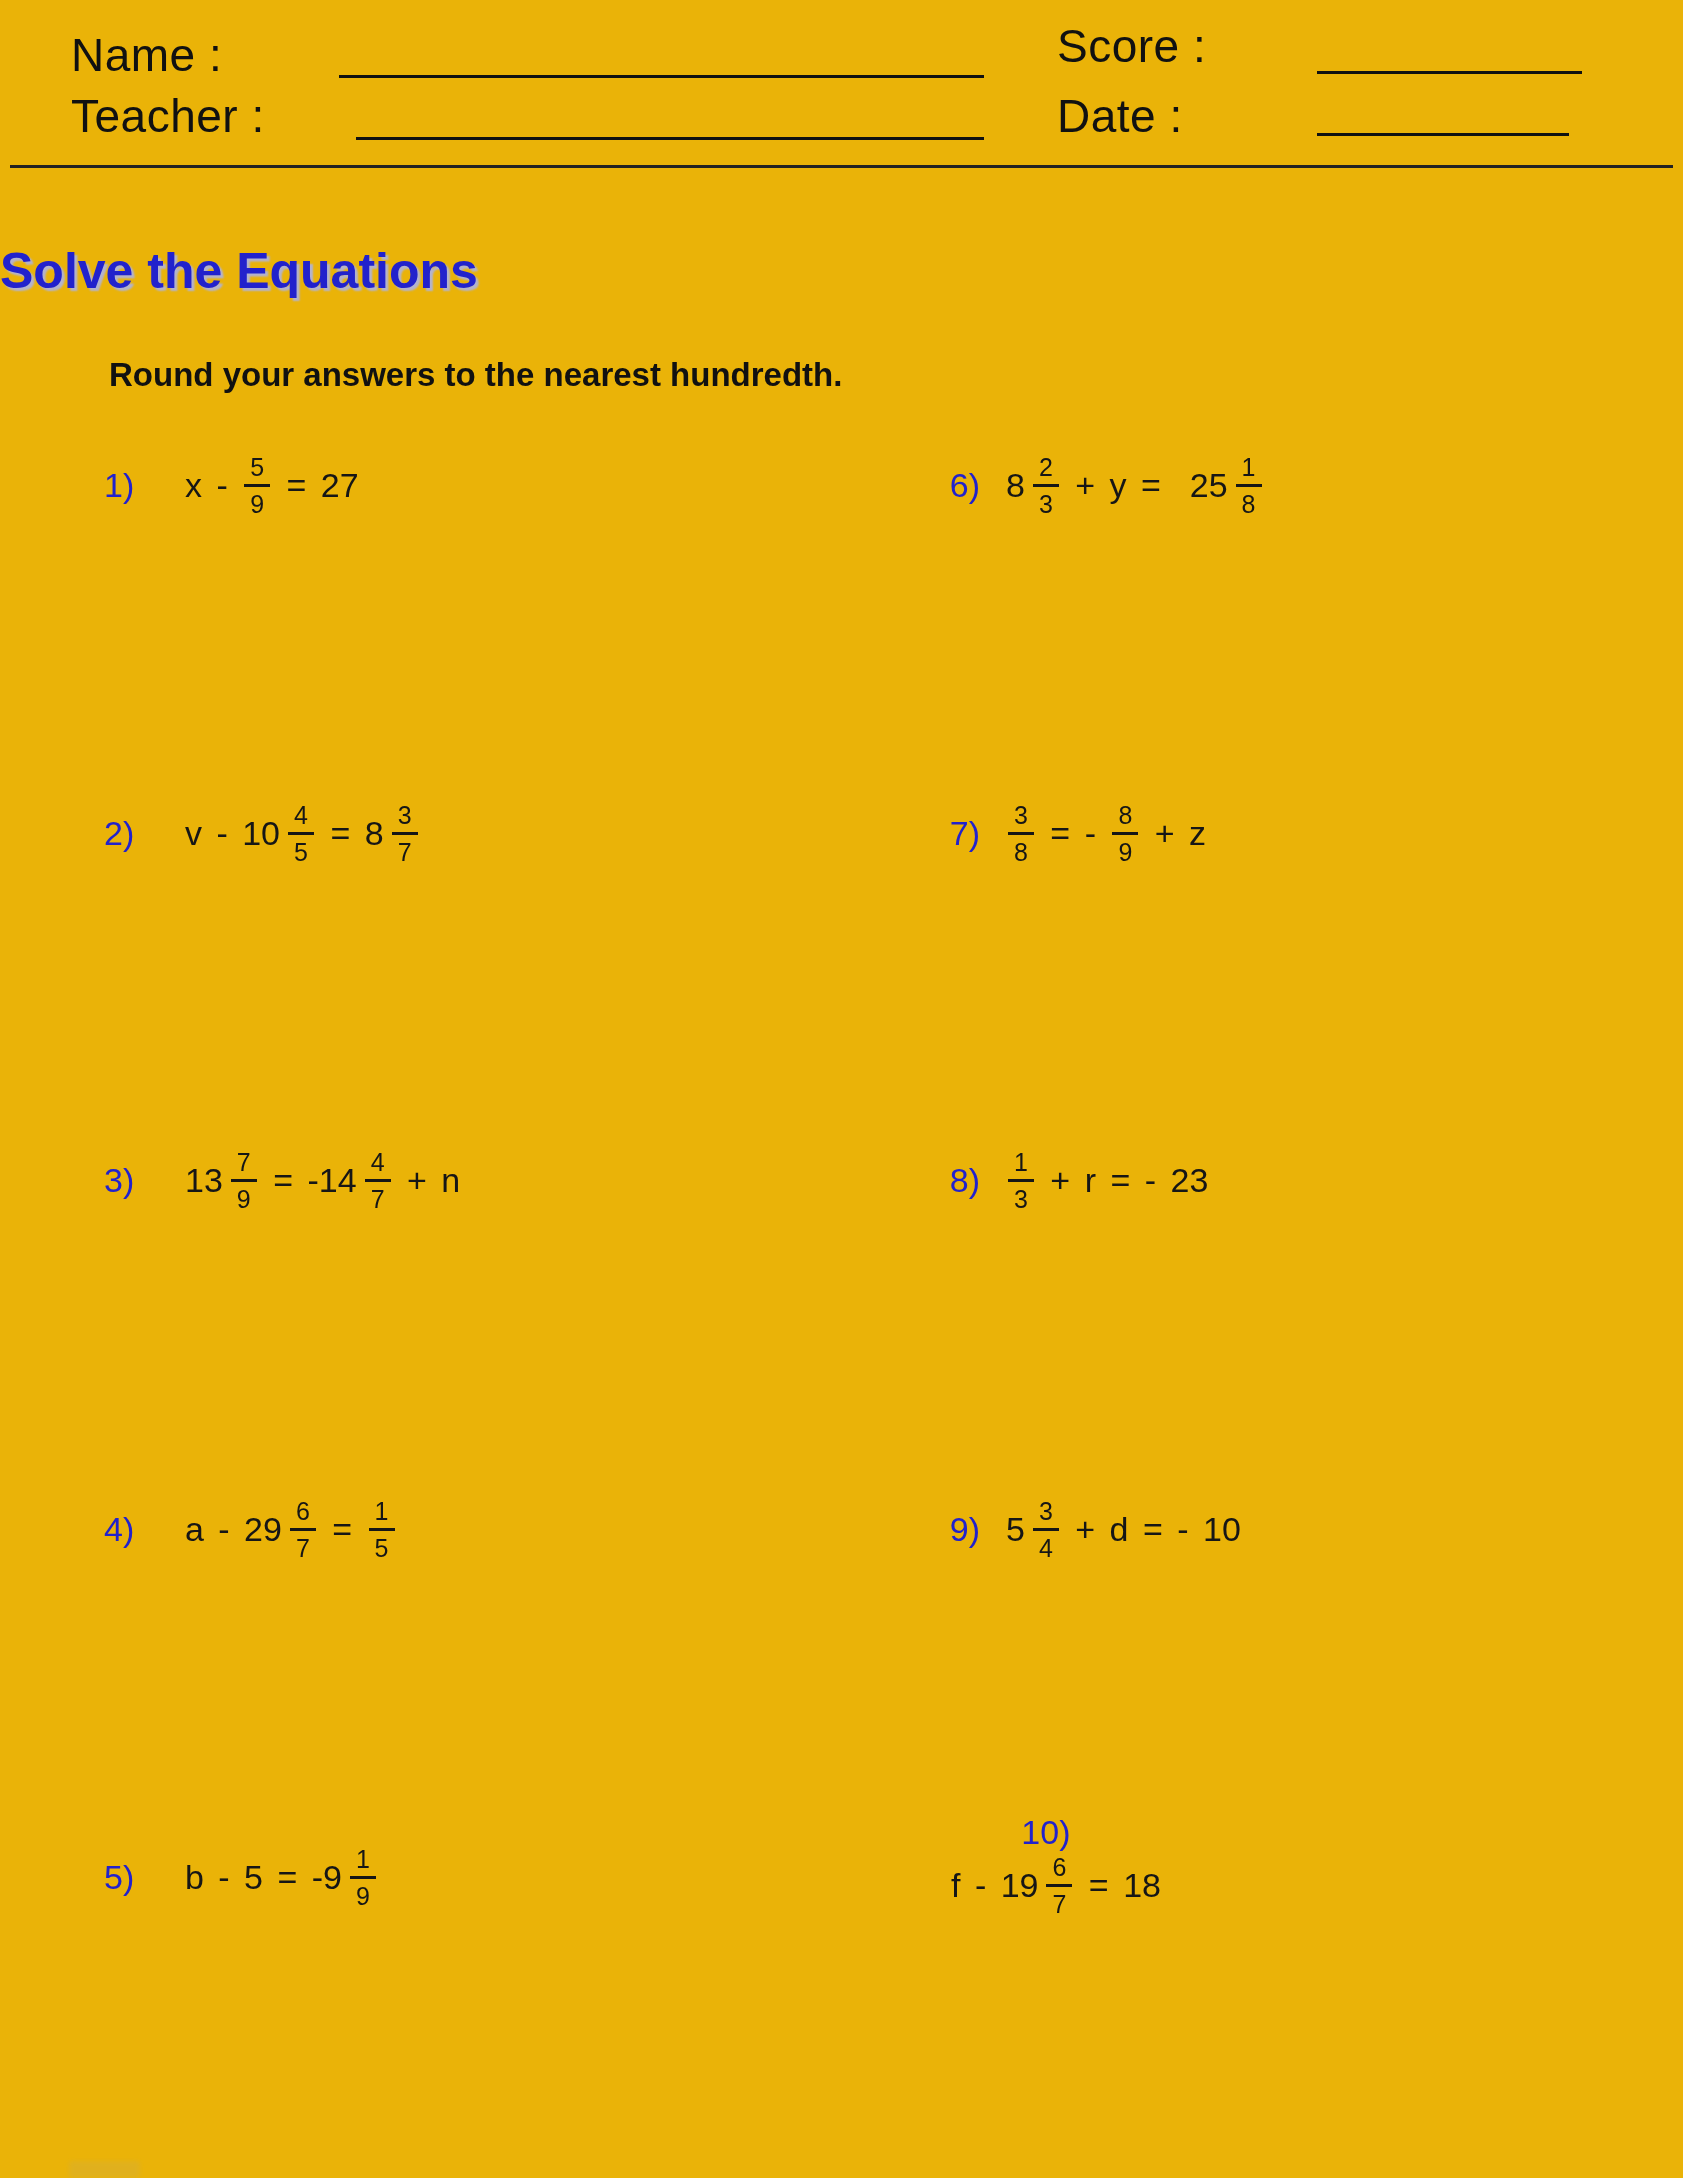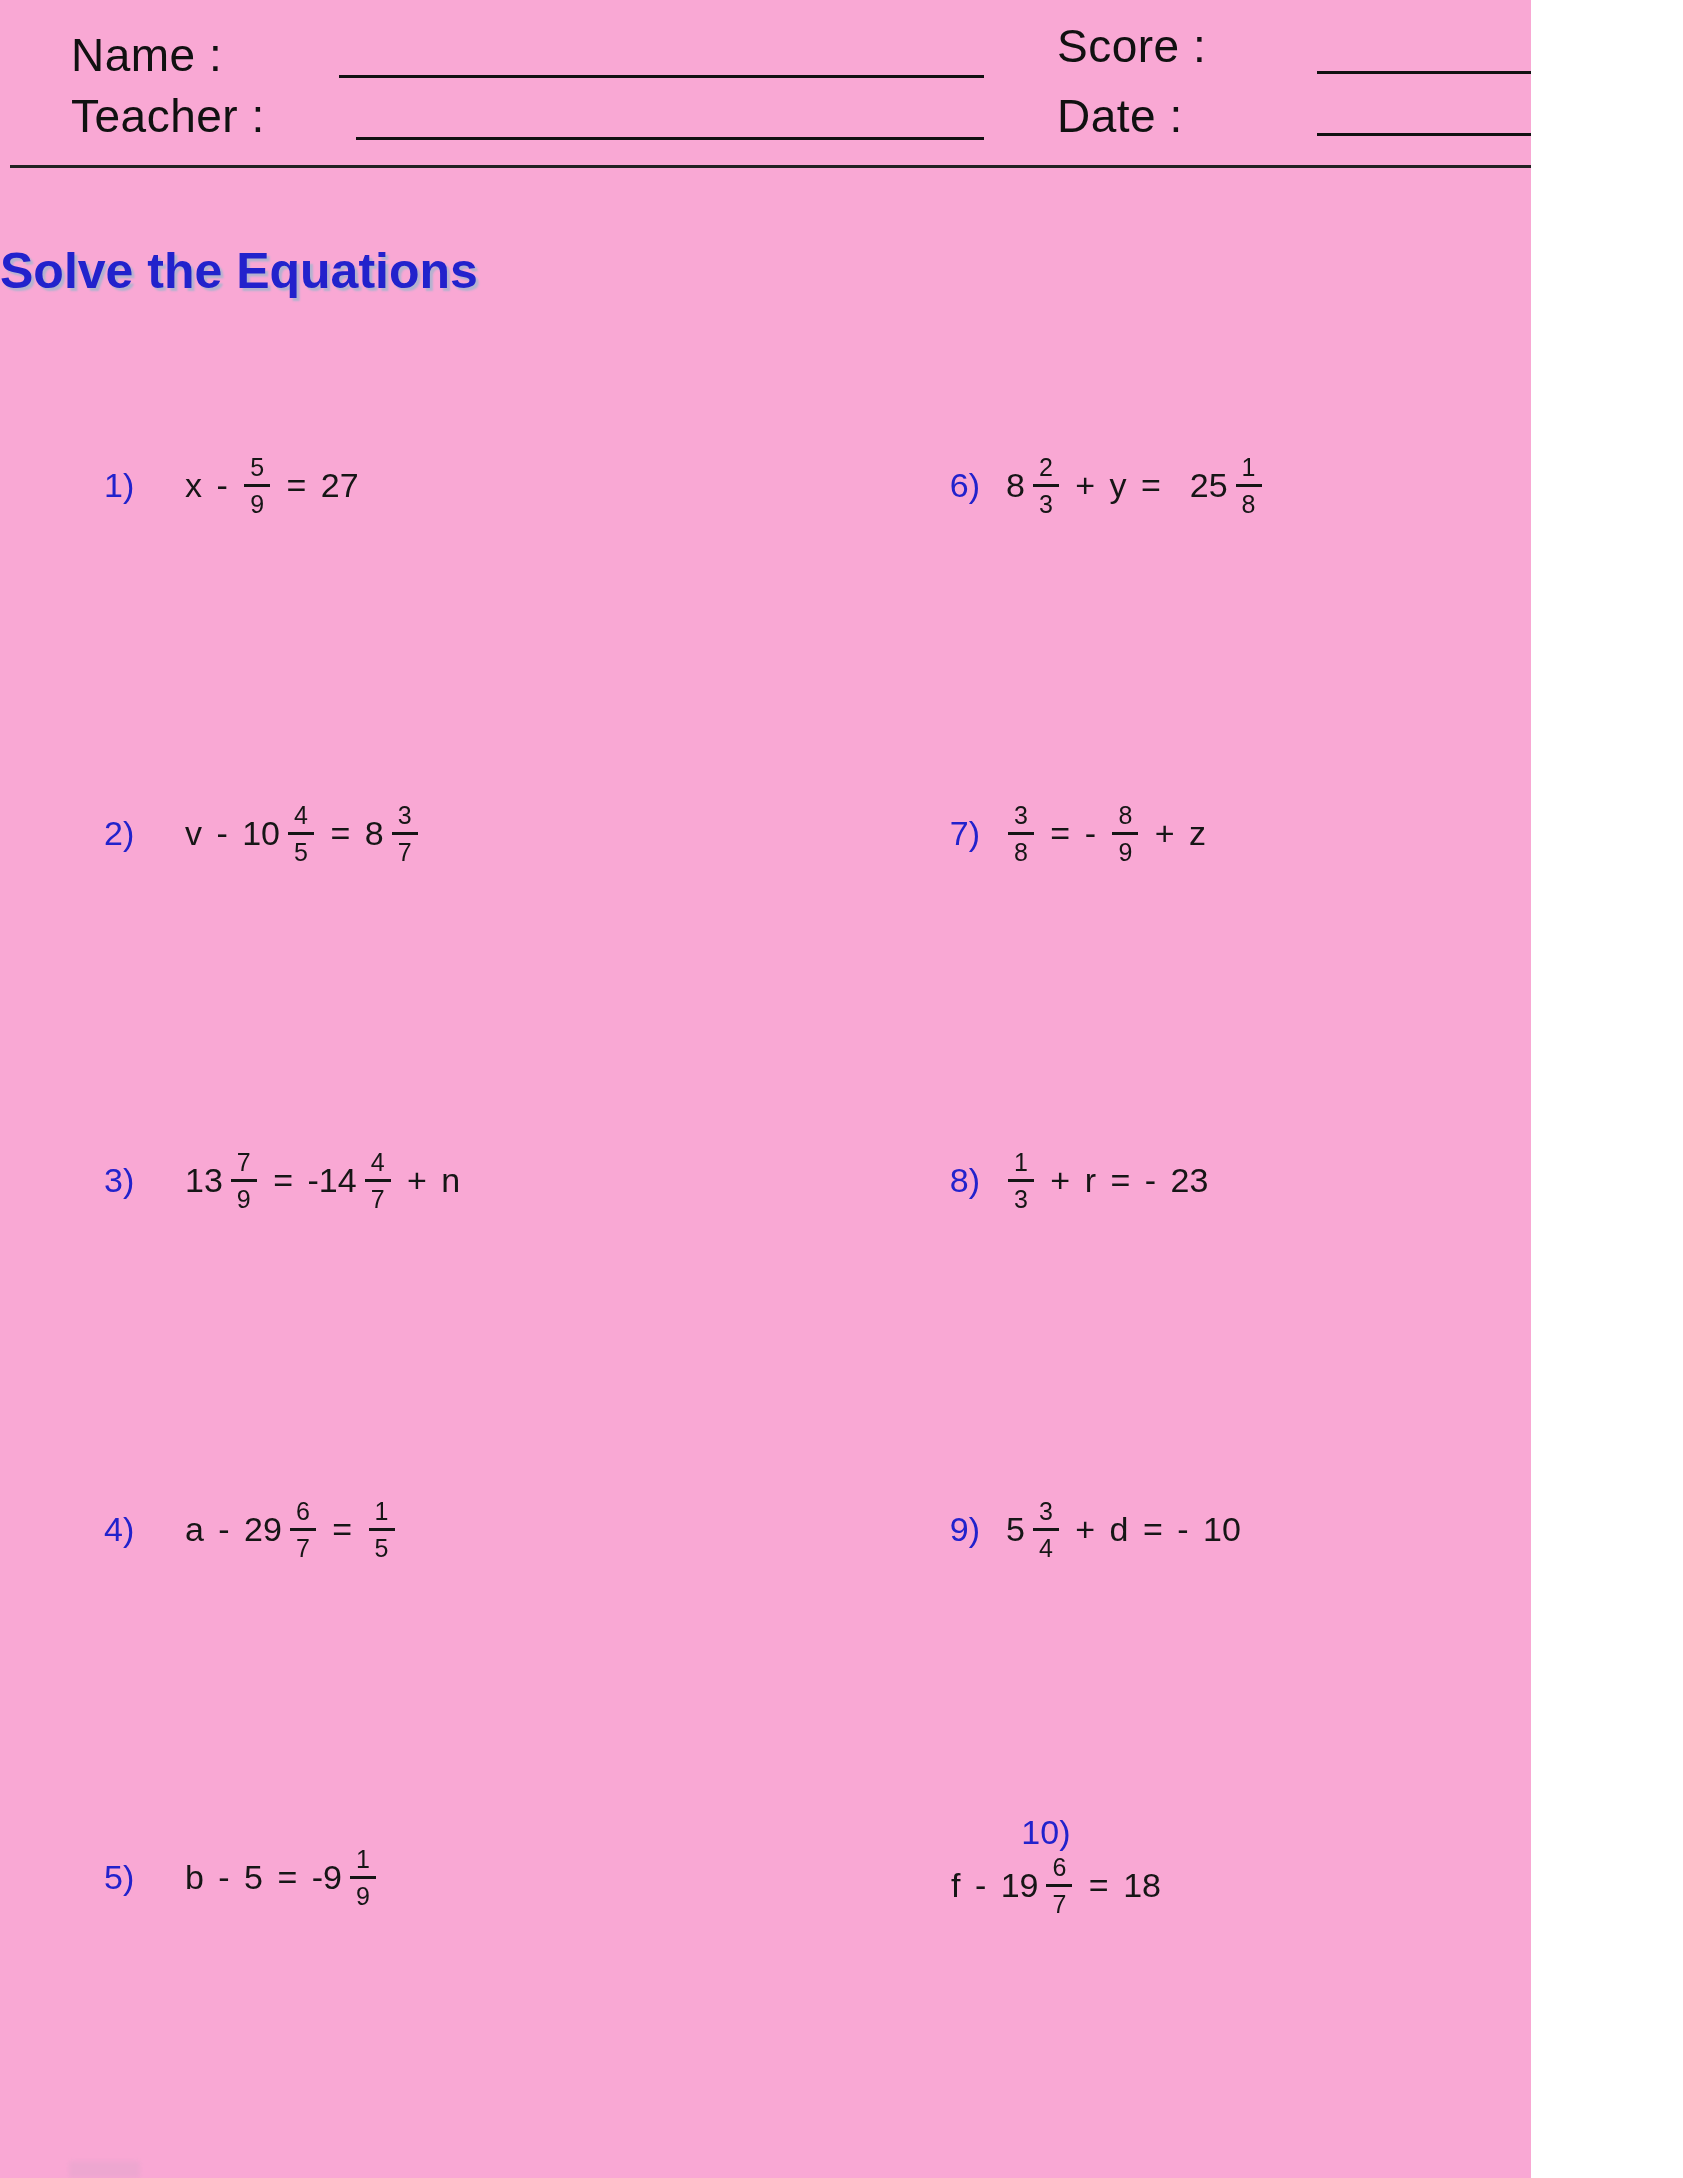--- a/index.html
+++ b/index.html
@@ -1,19 +1,19 @@
 <!DOCTYPE html>
 <html><head>
 <meta charset="utf-8">
 <style>
   html,body{margin:0;padding:0;background:#ffffff;}
   .page{
     position:relative;
-    width:1531px;height:2178px;
-    background:#f9a8d4;
+    width:1683px;height:2178px;
+    background:#eab308;
     font-family:"Liberation Sans", sans-serif;
     color:#161616;
     overflow:hidden;
   }
   
   .hlabel{
     position:absolute;
     font-size:46px;
     color:#111111;
     letter-spacing:0.5px;
@@ -104,20 +104,21 @@
   <div class="hline" style="left:1317px;top:71px;width:265px;"></div>
 
   <span class="hlabel" style="left:71px;top:89px;">Teacher :</span>
   <div class="hline" style="left:356px;top:137px;width:628px;"></div>
   <span class="hlabel" style="left:1057px;top:89px;">Date :</span>
   <div class="hline" style="left:1317px;top:133px;width:252px;"></div>
 
   <div class="divider"></div>
 
   <div class="title">Solve the Equations</div>
+  <div class="instruction">Round your answers to the nearest hundredth.</div>
 
   <div id="problems">
       <div class="problem left" style="top: 421px;">
         <span class="pnum">1)</span>
         <span class="peq">
           <span class="tok">x - </span>
           <span class="frac">
             <span class="fnum">5</span>
             <span class="fden">9</span>
           </span>

